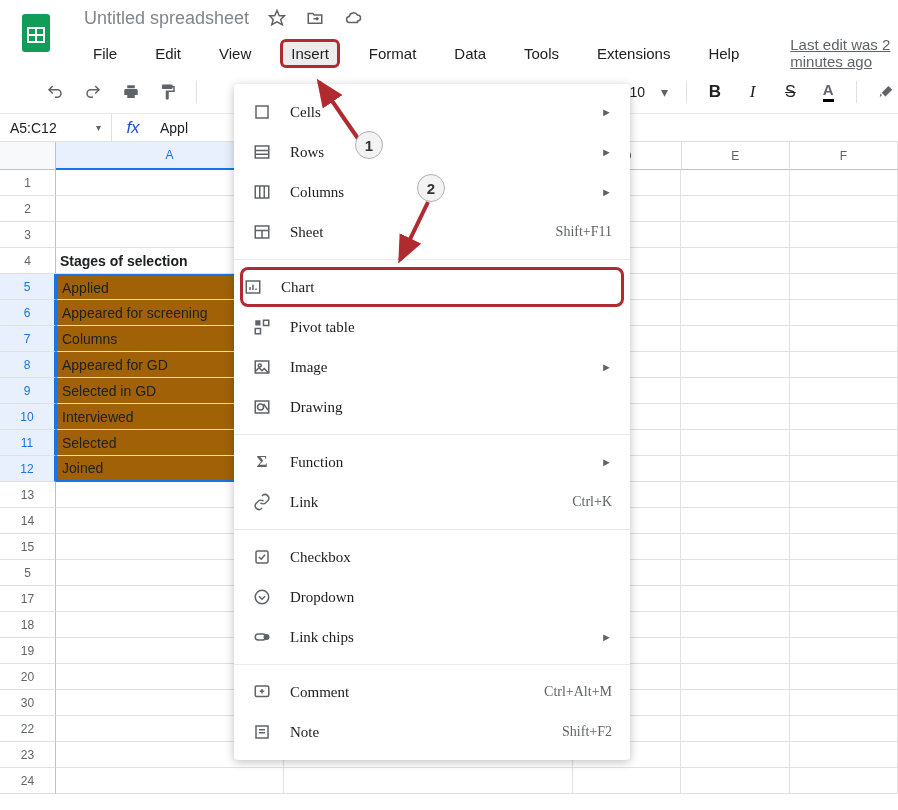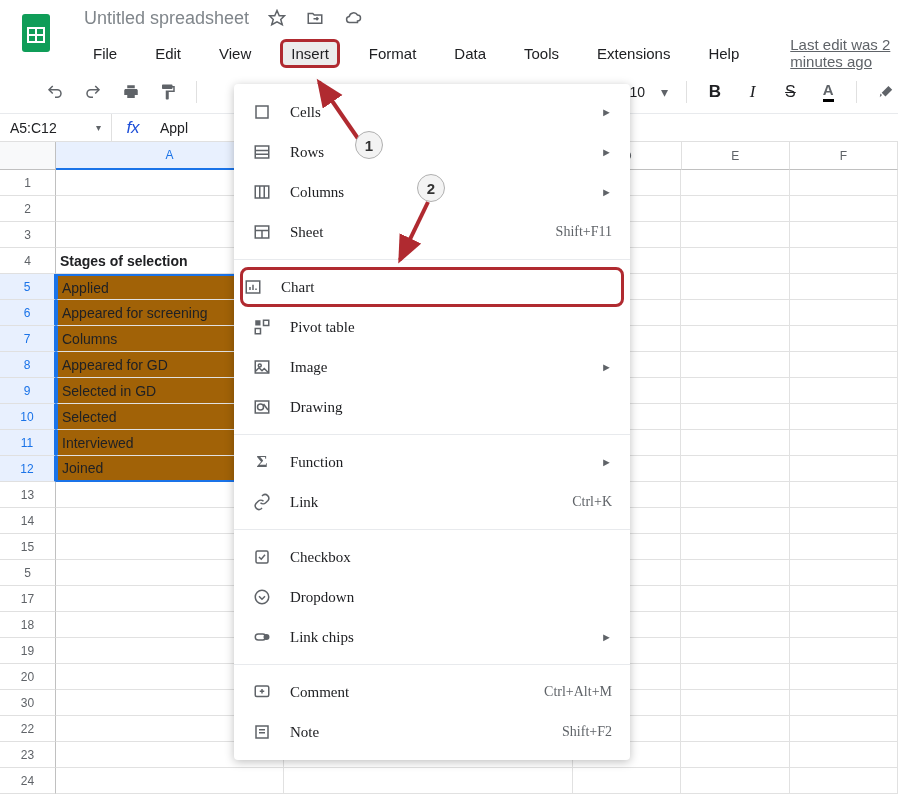--- a/index.html
+++ b/index.html
@@ -266,28 +266,28 @@
           <div class="cell col-F"></div>
         </div>
         <div class="row">
           <div class="cell col-A sel sel-border-left">Selected in GD</div>
           <div class="cell" style="width: 322px;"></div>
           <div class="cell col-D"></div>
           <div class="cell col-E"></div>
           <div class="cell col-F"></div>
         </div>
         <div class="row">
+          <div class="cell col-A sel sel-border-left">Interviewed</div>
+          <div class="cell" style="width: 322px;"></div>
+          <div class="cell col-D"></div>
+          <div class="cell col-E"></div>
+          <div class="cell col-F"></div>
+        </div>
+        <div class="row">
           <div class="cell col-A sel sel-border-left">Selected</div>
-          <div class="cell" style="width: 322px;"></div>
-          <div class="cell col-D"></div>
-          <div class="cell col-E"></div>
-          <div class="cell col-F"></div>
-        </div>
-        <div class="row">
-          <div class="cell col-A sel sel-border-left">Interviewed</div>
           <div class="cell" style="width: 322px;"></div>
           <div class="cell col-D"></div>
           <div class="cell col-E"></div>
           <div class="cell col-F"></div>
         </div>
         <div class="row">
           <div class="cell col-A sel sel-border-left sel-border-bottom">Joined</div>
           <div class="cell" style="width: 322px;"></div>
           <div class="cell col-D"></div>
           <div class="cell col-E"></div>

